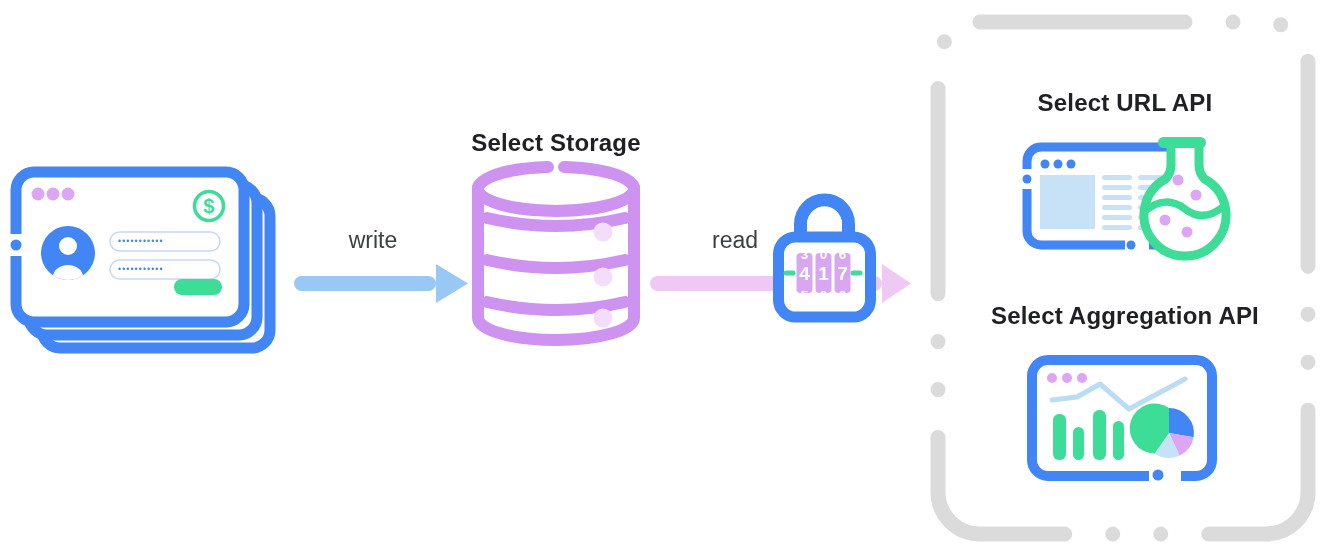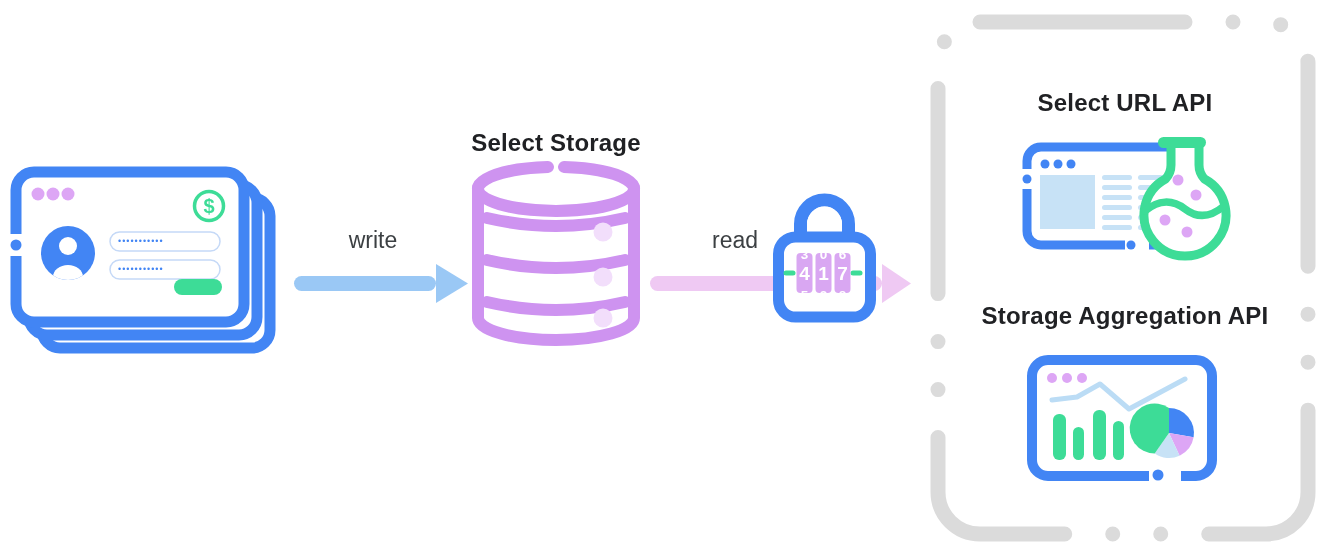--- a/index.html
+++ b/index.html
@@ -161,21 +161,21 @@
       <path d="M156,13 L156,32 Q156,40 150.5,46 A41,41 0 1 0 189.5,46 Q184,40 184,32 L184,13" class="s-green f-white rnd" stroke-width="9"></path>
       <rect x="143" y="4" width="48" height="11" rx="5.5" class="f-green"></rect>
       <path d="M130,78 C143,67 157,66 170,76 C183,86 196,84 209,73" class="f-none s-green rnd" stroke-width="7.5"></path>
       <circle cx="163" cy="47" r="5.5" class="f-dot_purple"></circle>
       <circle cx="181" cy="62" r="5.5" class="f-dot_purple"></circle>
       <circle cx="150" cy="87" r="5.5" class="f-dot_purple"></circle>
       <circle cx="172" cy="99" r="5.5" class="f-dot_purple"></circle>
     </g>
   </svg>
 
-  <div class="abs center heading" style="left:950px;top:302px;width:350px">Storage Aggregation API</div>
+  <div class="abs center heading" style="left:950px;top:302px;width:350px">Select Aggregation API</div>
   <svg class="abs" style="left:1025px;top:348px" width="200" height="140" viewBox="0 0 200 140">
     <rect x="7" y="12" width="180" height="116" rx="16" class="s-blue f-white" stroke-width="10"></rect>
     <rect x="124" y="118" width="32" height="18" class="f-white"></rect>
     <circle cx="133" cy="127" r="5.5" class="f-blue"></circle>
     <g>
       <circle cx="27" cy="30" r="5" class="f-dot_purple"></circle>
       <circle cx="42" cy="30" r="5" class="f-dot_purple"></circle>
       <circle cx="57" cy="30" r="5" class="f-dot_purple"></circle>
     </g>
     <polyline points="27,52 52,49 75,36 104,61 160,31" class="f-none s-sky_line rnd" stroke-width="5"></polyline>

